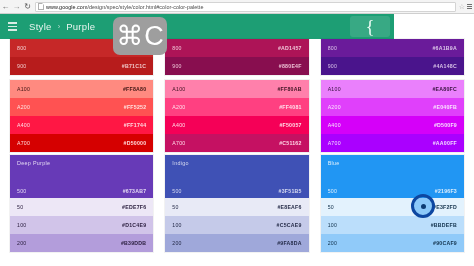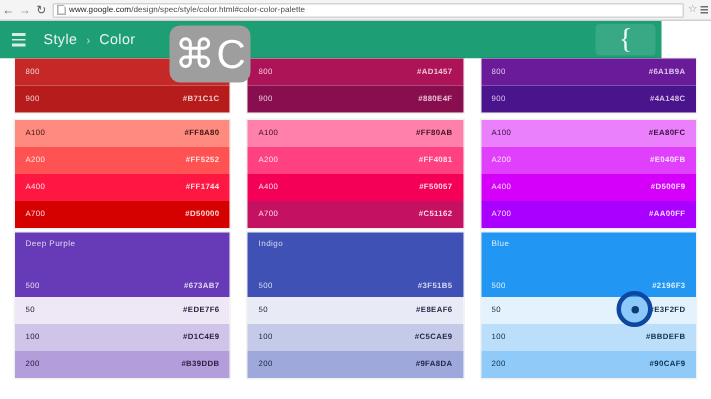--- a/index.html
+++ b/index.html
@@ -39,21 +39,21 @@
   }
   .url { font-size: 5.4px; color:#4a4a4a; white-space: nowrap; letter-spacing: .05px; }
   .url .dom { color:#202020; }
   .chrome-right { display:flex; align-items:center; gap:2px; padding-right:2px; }
   .star { font-size:7px; color:#9a9a9a; line-height:1; }
   .menu-dots { display:flex; flex-direction:column; gap:1px; }
   .menu-dots i { display:block; width:5px; height:1px; background:#6e6e6e; }
 
   
   .appbar {
-    position:absolute; left:0; top:14px; width:441px; height:25px;
+    position:absolute; left:0; top:14px; width:394px; height:25px;
     background:#1d9e74; display:flex; align-items:center; overflow:hidden;
   }
   .hamburger { margin-left:8px; display:flex; flex-direction:column; gap:2px; }
   .hamburger i { display:block; width:9px; height:1.4px; background:#d8ece4; }
   .crumbs { margin-left:12px; display:flex; align-items:center; gap:6px; }
   .crumb { font-size:9.5px; color:#e9f5f0; letter-spacing:.3px; }
   .crumb-sep { font-size:7.5px; color:#bcded1; }
   .brace-badge {
     position:absolute; right:4px; top:2px; width:40px; height:21px;
     background: rgba(255,255,255,.12); border-radius:3px;
@@ -125,21 +125,21 @@
 
   <div class="appbar">
     <div class="hamburger">
         <i></i>
         <i></i>
         <i></i>
       </div>
     <div class="crumbs">
       <span class="crumb">Style</span>
       <span class="crumb-sep">›</span>
-      <span class="crumb">Color</span>
+      <span class="crumb">Purple</span>
     </div>
     <div class="brace-badge">
       <span class="brace">{</span>
     </div>
   </div>
 
   <div class="content">
     <div class="grid" id="row1">
         <div class="card">
           <div class="grp">

